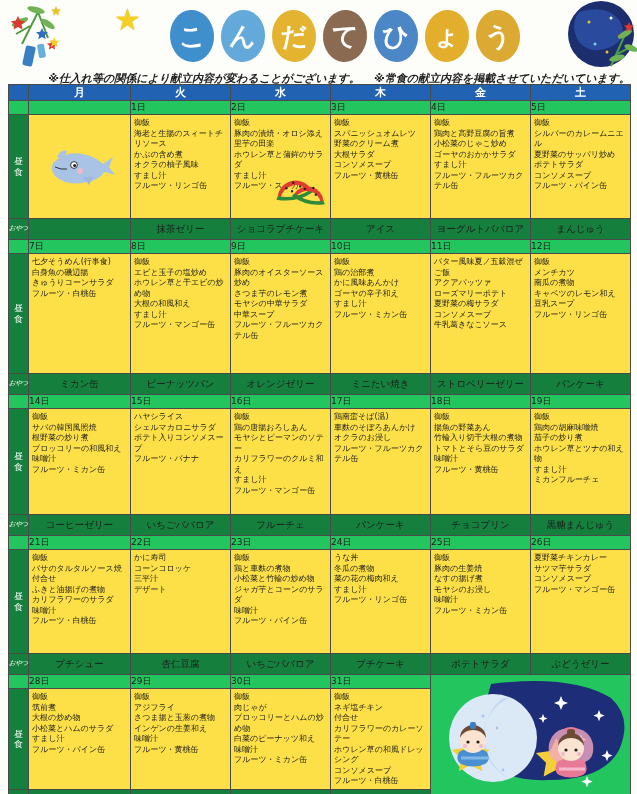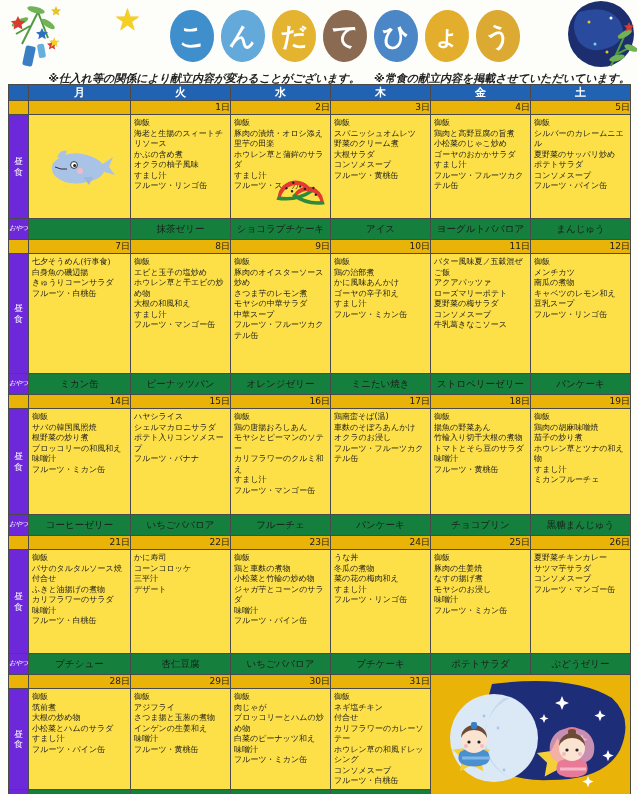--- a/index.html
+++ b/index.html
@@ -25,31 +25,31 @@
   .decor-right{position:absolute;right:0px;top:0px;}
   
   .notes{position:absolute;left:0;top:71px;width:630px;text-align:right;
     font-size:11px;font-weight:bold;color:#222;font-style:italic;}
   .notes span{margin-left:14px;}
   
   table{position:absolute;left:8px;top:84px;border-collapse:collapse;table-layout:fixed;}
   td,th{border:1px solid #4a4a4a;padding:0;vertical-align:top;overflow:hidden;}
   th.day{background:#2163b2;color:#fff;font-size:11px;font-weight:bold;
     text-align:center;height:14px;vertical-align:middle;}
-  td.lbl{background:#6d28d9;color:#fff;text-align:center;vertical-align:middle;
+  td.lbl{background:#15803d;color:#fff;text-align:left;vertical-align:middle;
     word-break:break-all;line-height:1.15;}
   td.lbl.lunch-lbl{font-size:9px;padding:0 5px;}
   td.lbl.snack-lbl{font-size:6.5px;letter-spacing:-0.5px;font-style:italic;}
-  tr.daterow td{height:13px;font-size:9px;text-align:right;vertical-align:middle;
-    background:#eab308;}
+  tr.daterow td{height:13px;font-size:9px;text-align:left;vertical-align:middle;
+    background:#22c55e;}
   td.menu{background:#fde047;font-size:8px;line-height:1.32;padding:3px 2px 2px 3px;
     white-space:pre-line;position:relative;}
   td.snack{background:#15803d;font-size:9.5px;text-align:center;vertical-align:middle;
     height:20px;}
-  tr.lunch1 td{height:98px;} tr.lunch2 td{height:114px;font-family:Liberation Serif, serif;} tr.lunch3 td{height:100px;}
+  tr.lunch1 td{height:98px;} tr.lunch2 td{height:114px;} tr.lunch3 td{height:100px;}
   tr.lunch4 td{height:98px;} tr.lunch5 td{height:93px;}
   .cell-art{position:absolute;pointer-events:none;}
   td.illus{background:#fff;vertical-align:middle;text-align:center;padding:0;}
 </style>
 </head>
 <body>
 
 <div class="header">
   <svg class="decor-left" width="62" height="66" viewBox="0 0 62 66">
     <g stroke="#4e9a3f" stroke-width="2" fill="none">

